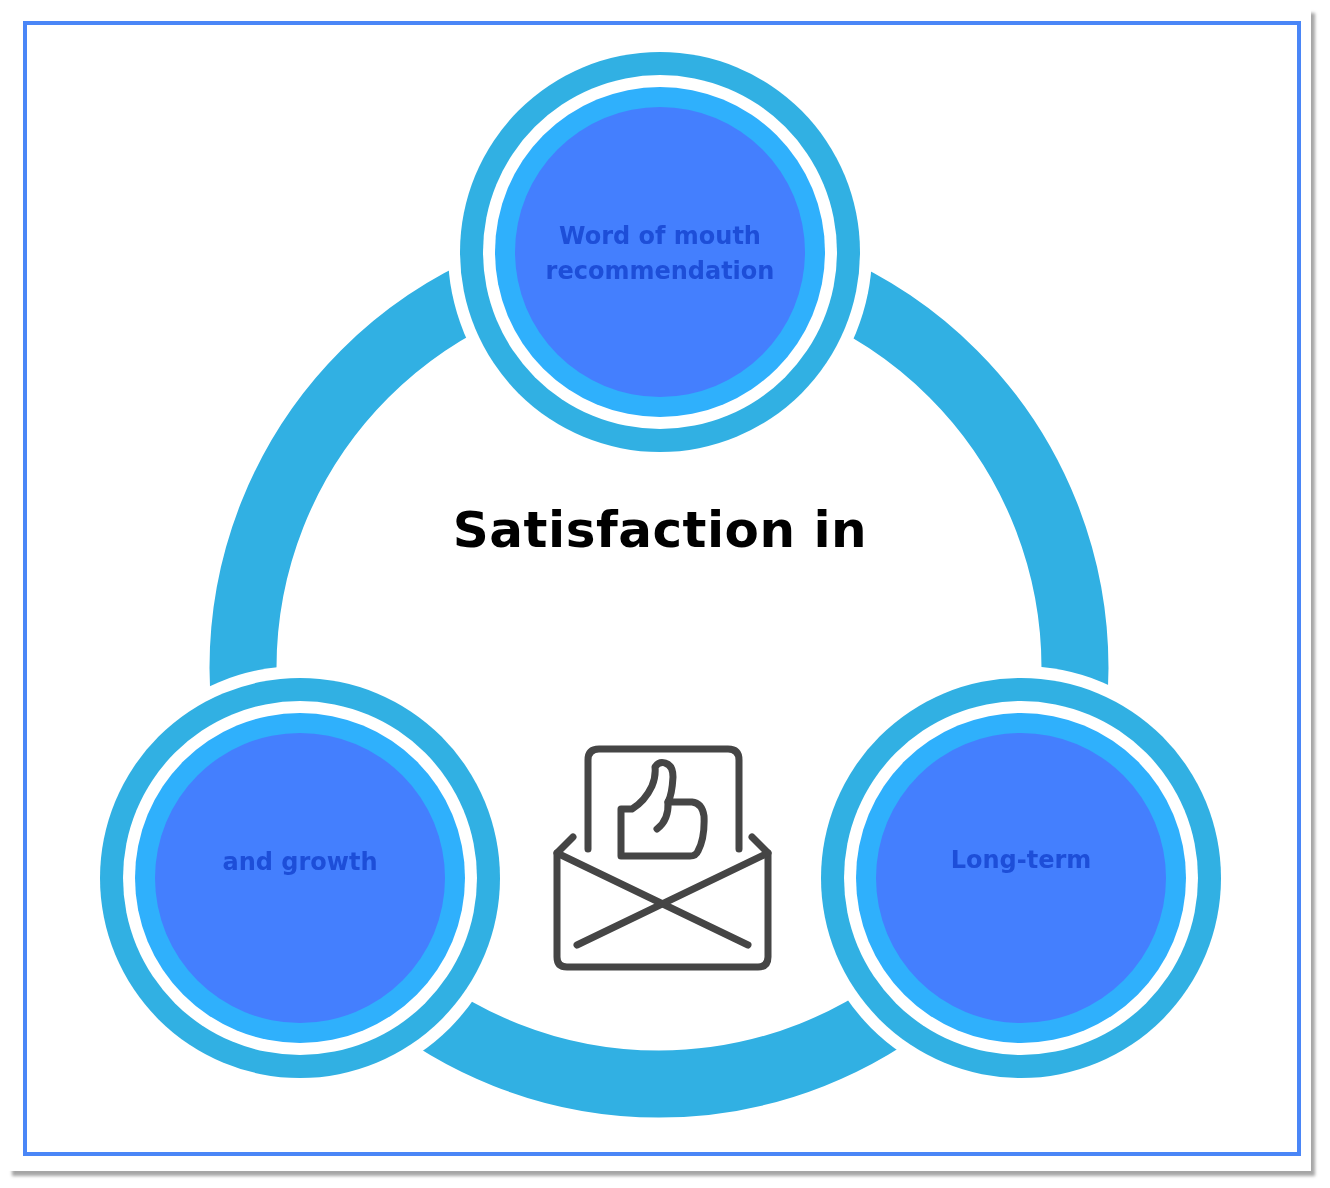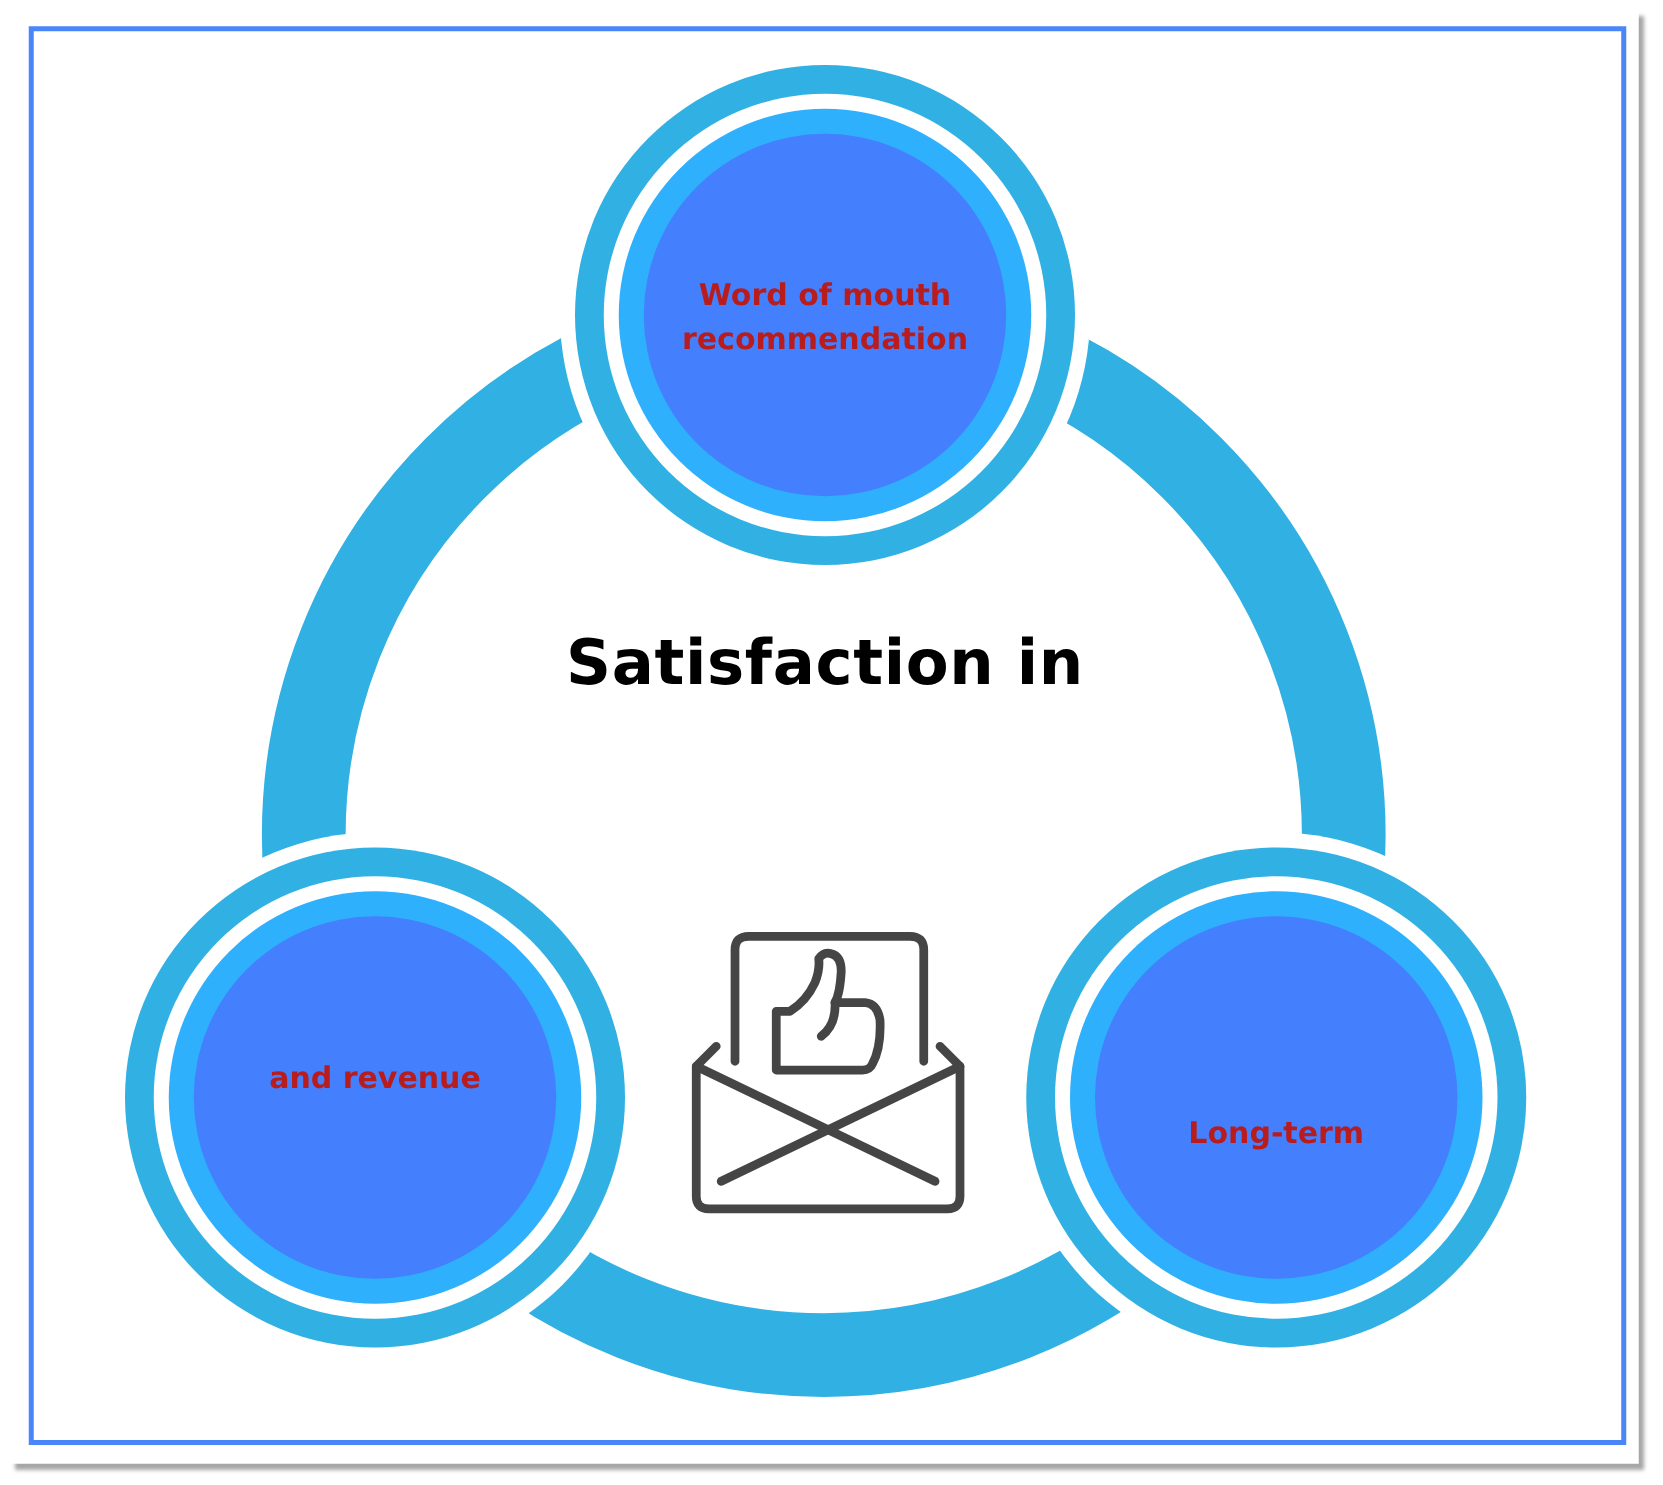--- a/index.html
+++ b/index.html
@@ -12,21 +12,21 @@
     position: absolute; left: 23px; top: 21px; width: 1270px; height: 1127px;
     border: 4px solid #4a86f7; box-sizing: content-box;
   }
   svg.diagram { position: absolute; left: 0; top: 0; }
   .title {
     position: absolute; left: 310px; top: 495px; width: 700px;
     text-align: center; font-family: "DejaVu Sans", sans-serif; font-weight: bold;
     font-size: 50px; line-height: 70px; color: #000000; letter-spacing: 0.5px;
   }
   .label {
-    position: absolute; width: 290px; text-align: center; color: #b91c1c;
+    position: absolute; width: 290px; text-align: center; color: #1d4ed8;
     font-family: "DejaVu Sans", sans-serif; font-weight: bold; font-size: 24px;
     line-height: 35px;
   }
 </style>
 </head>
 <body>
 
 <div class="card"></div>
 <div class="frame"></div>
 
@@ -78,18 +78,18 @@
 <div class="title">
   <div>Satisfaction in</div>
 </div>
 
 <div class="label" style="left:515px; top:219px;">
   <div>Word of mouth</div>
   <div>recommendation</div>
 </div>
 
 <div class="label" style="left:155px; top:845px;">
-  <div>and revenue</div>
+  <div>and growth</div>
 </div>
 
-<div class="label" style="left:876px; top:889px;">
+<div class="label" style="left:876px; top:843px;">
   <div>Long-term</div>
 </div>
 
 </body></html>

